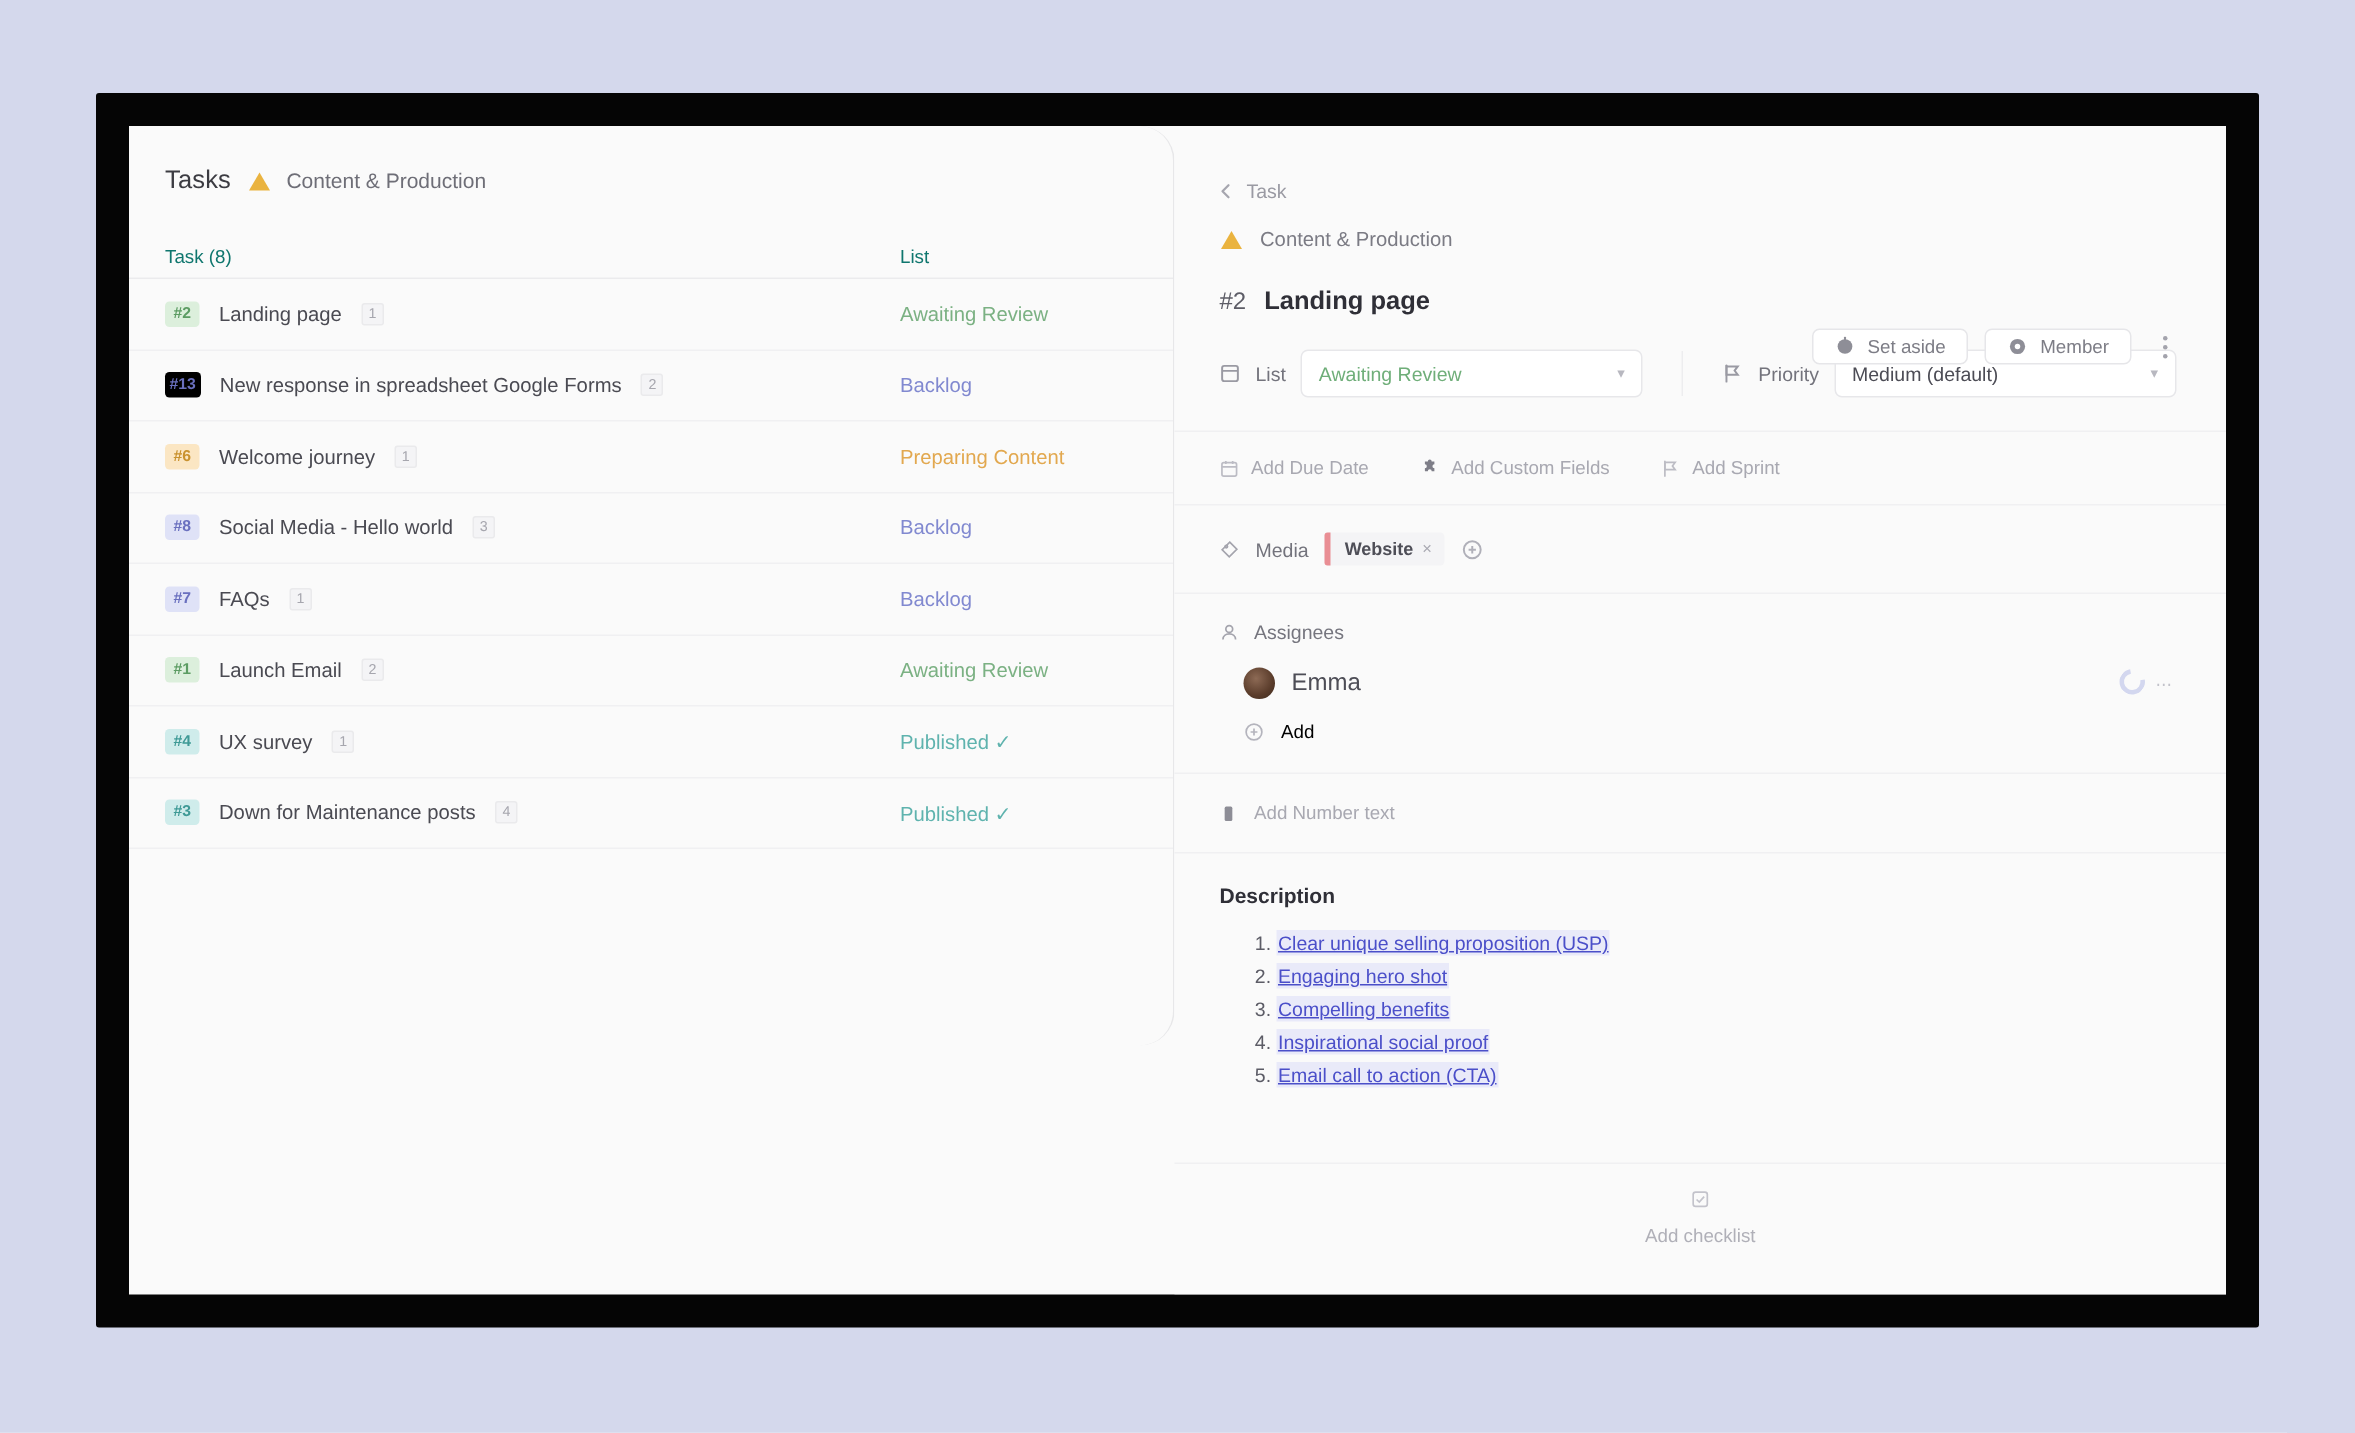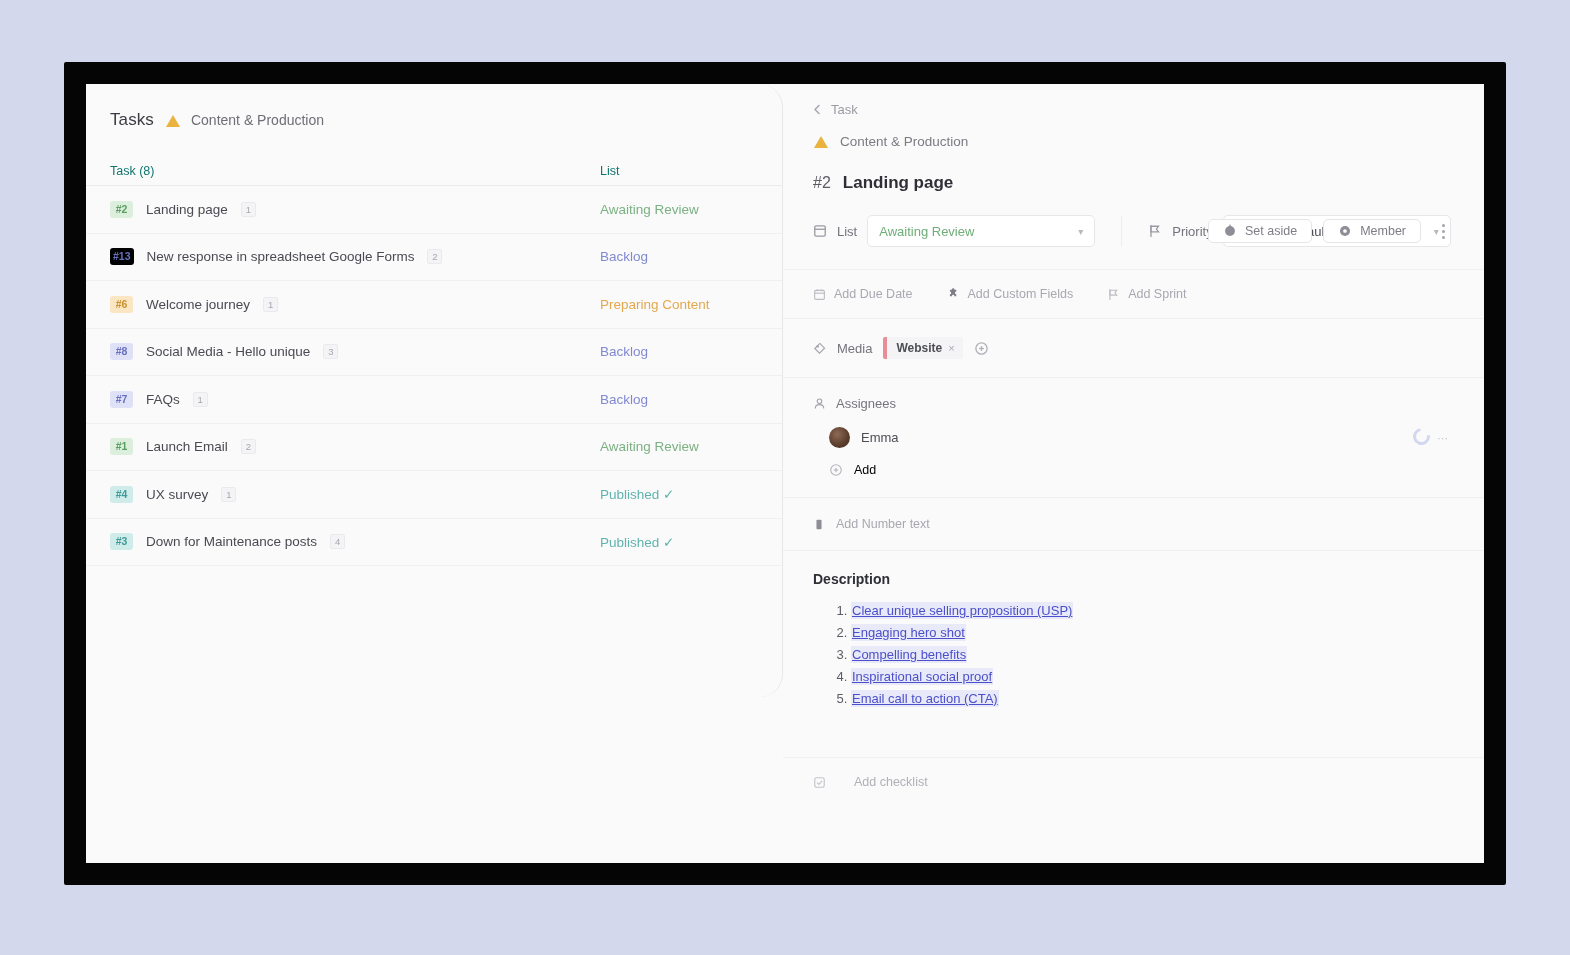--- a/index.html
+++ b/index.html
@@ -97,21 +97,21 @@
   }
   .task-name { font-size: 13.5px; color: #4a4a52; white-space: nowrap; }
   .cbadge {
     min-width: 15px; height: 15px; border-radius: 2px;
     background: #f4f4f6; border: 1px solid #eaeaec;
     font-size: 9.5px; line-height: 14px; text-align: center;
     color: #a6a6ae; padding: 0 2px;
   }
   .rp-crumb {
     display: flex; align-items: center; gap: 9px;
-    padding: 18px 30px 0 30px;
+    padding: 36px 30px 0 30px;
     font-size: 13px; color: #9a9aa3;
   }
   .rp-projline {
     display: flex; align-items: center; gap: 10px;
     padding: 17px 30px 0 30px;
   }
   .rp-proj-name { font-size: 13.5px; color: #7b7b84; }
   .rp-actions {
     position: absolute; right: 30px; top: 132px;
     display: flex; align-items: center; gap: 11px;
@@ -165,42 +165,42 @@
   .chip .bar { width: 4px; height: 22px; background: #e98e94; border-radius: 2px 0 0 2px; margin-right: 3px; }
   .chip .x { color: #a9a9b2; font-size: 11px; font-weight: 400; }
 
   .assign-sec { padding: 18px 30px 20px 30px; border-bottom: 1px solid #f0f0f2; position: relative; }
   .assign-head { display: flex; align-items: center; gap: 10px; font-size: 13px; color: #75757e; }
   .assign-person { display: flex; align-items: center; gap: 11px; margin: 16px 0 0 16px; }
   .avatar {
     width: 21px; height: 21px; border-radius: 50%;
     background: radial-gradient(circle at 40% 35%, #8d6a55 0%, #5a3c2b 60%, #3d2a1e 100%);
   }
-  .assign-name { font-size: 13px; color: #4d4d56; }
+  .assign-name { font-size: 16px; color: #4d4d56; }
   .assign-add { display: flex; align-items: center; gap: 11px; margin: 15px 0 0 16px; font-size: 12.5px; color: #000000; }
   .spinner {
     position: absolute; right: 54px; top: 50px;
     width: 17px; height: 17px; border-radius: 50%;
     border: 3px solid #d3d7ef; border-top-color: #fafafa;
     transform: rotate(35deg);
   }
   .spin-dot { position: absolute; right: 36px; top: 54px; font-size: 11px; color: #c2c2ca; }
 
   .numrow { display: flex; align-items: center; gap: 11px; padding: 19px 30px; border-bottom: 1px solid #f0f0f2; }
 
   .desc-sec { padding: 20px 30px 8px 30px; }
   .desc-title { font-size: 14px; color: #2f2f37; font-weight: 700; }
   .desc-list { margin: 16px 0 0 38px; }
   .desc-list li { margin-bottom: 7px; font-size: 13px; color: #5c5c66; }
   .desc-list li a {
     color: #4b4fc9; text-decoration: underline;
     background: #e9eaf9; padding: 1px 1px;
   }
 
-  .checkrow { display: flex; align-items: center; gap: 28px; padding: 17px 30px; border-top: 1px solid #f0f0f2; margin-top: 36px; }
+  .checkrow { display: flex; align-items: center; gap: 11px; padding: 17px 30px; border-top: 1px solid #f0f0f2; margin-top: 36px; flex-direction: column; }
   .checkrow span.t { font-size: 12.5px; color: #b0b0b8; }
 
   svg { display: block; }
   .i { flex: 0 0 auto; }
 </style>
 </head>
 <body>
 
 <div class="frame">
   <div class="frame-inner">
@@ -242,21 +242,21 @@
             <span class="c1">
               <span class="idbadge" style="background:#fbe6c3;color:#c9922f">#6</span>
               <span class="task-name">Welcome journey</span>
               <span class="cbadge">1</span>
             </span>
             <span class="c2" style="color:#e2a84f">Preparing Content</span>
           </div>
           <div class="trow">
             <span class="c1">
               <span class="idbadge" style="background:#dfe2f7;color:#6a70bf">#8</span>
-              <span class="task-name">Social Media - Hello unique</span>
+              <span class="task-name">Social Media - Hello world</span>
               <span class="cbadge">3</span>
             </span>
             <span class="c2" style="color:#8189d0">Backlog</span>
           </div>
           <div class="trow">
             <span class="c1">
               <span class="idbadge" style="background:#dfe2f7;color:#6a70bf">#7</span>
               <span class="task-name">FAQs</span>
               <span class="cbadge">1</span>
             </span>

